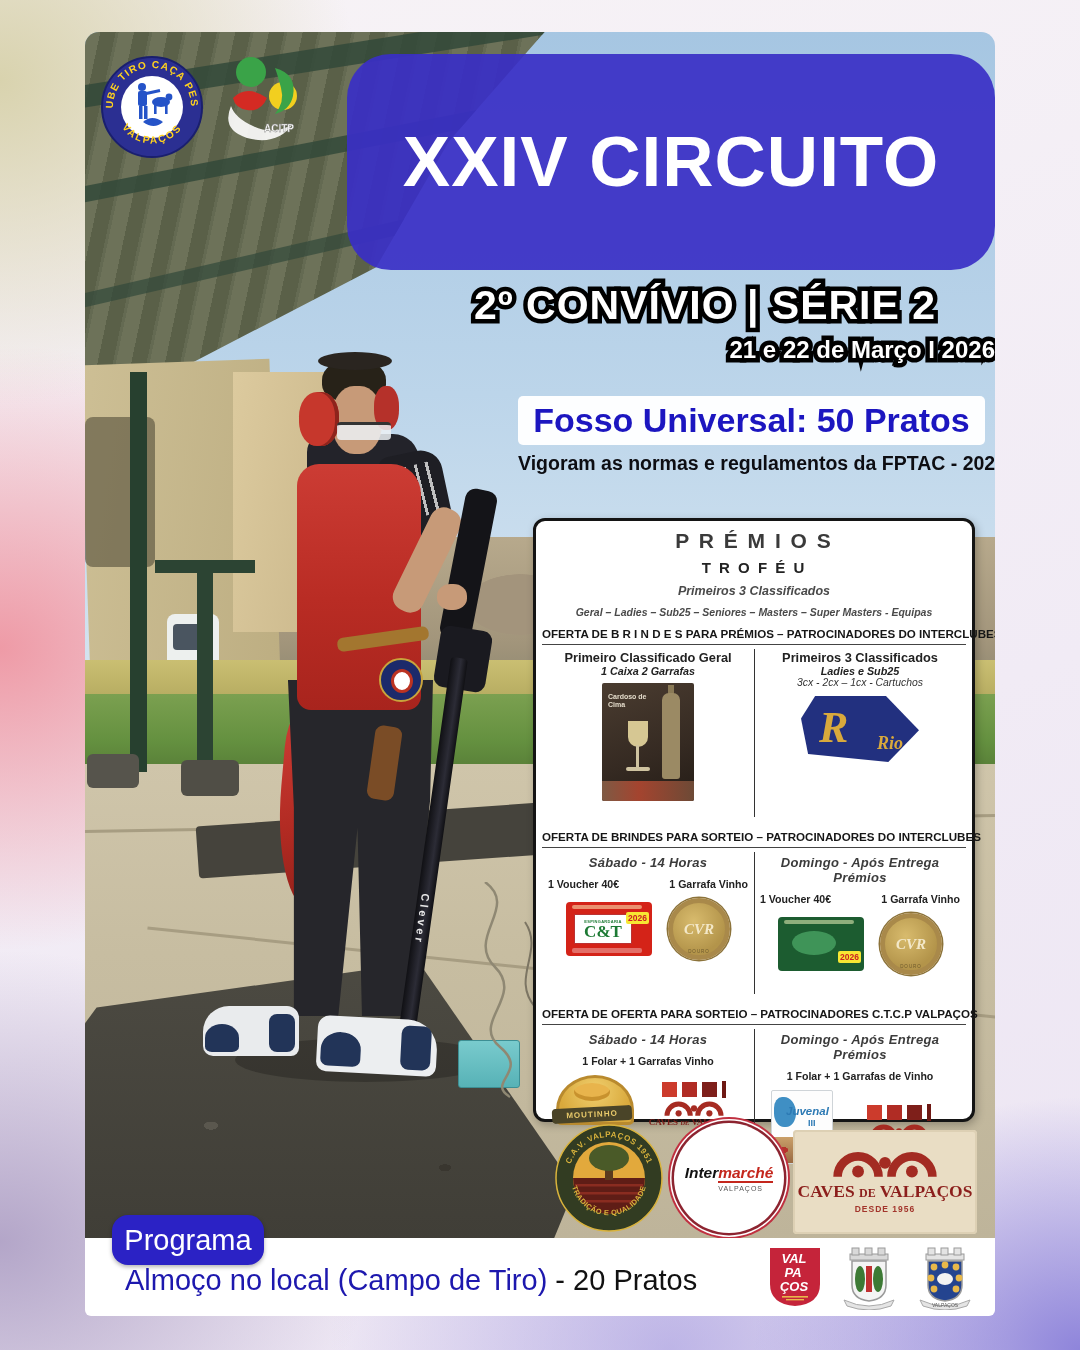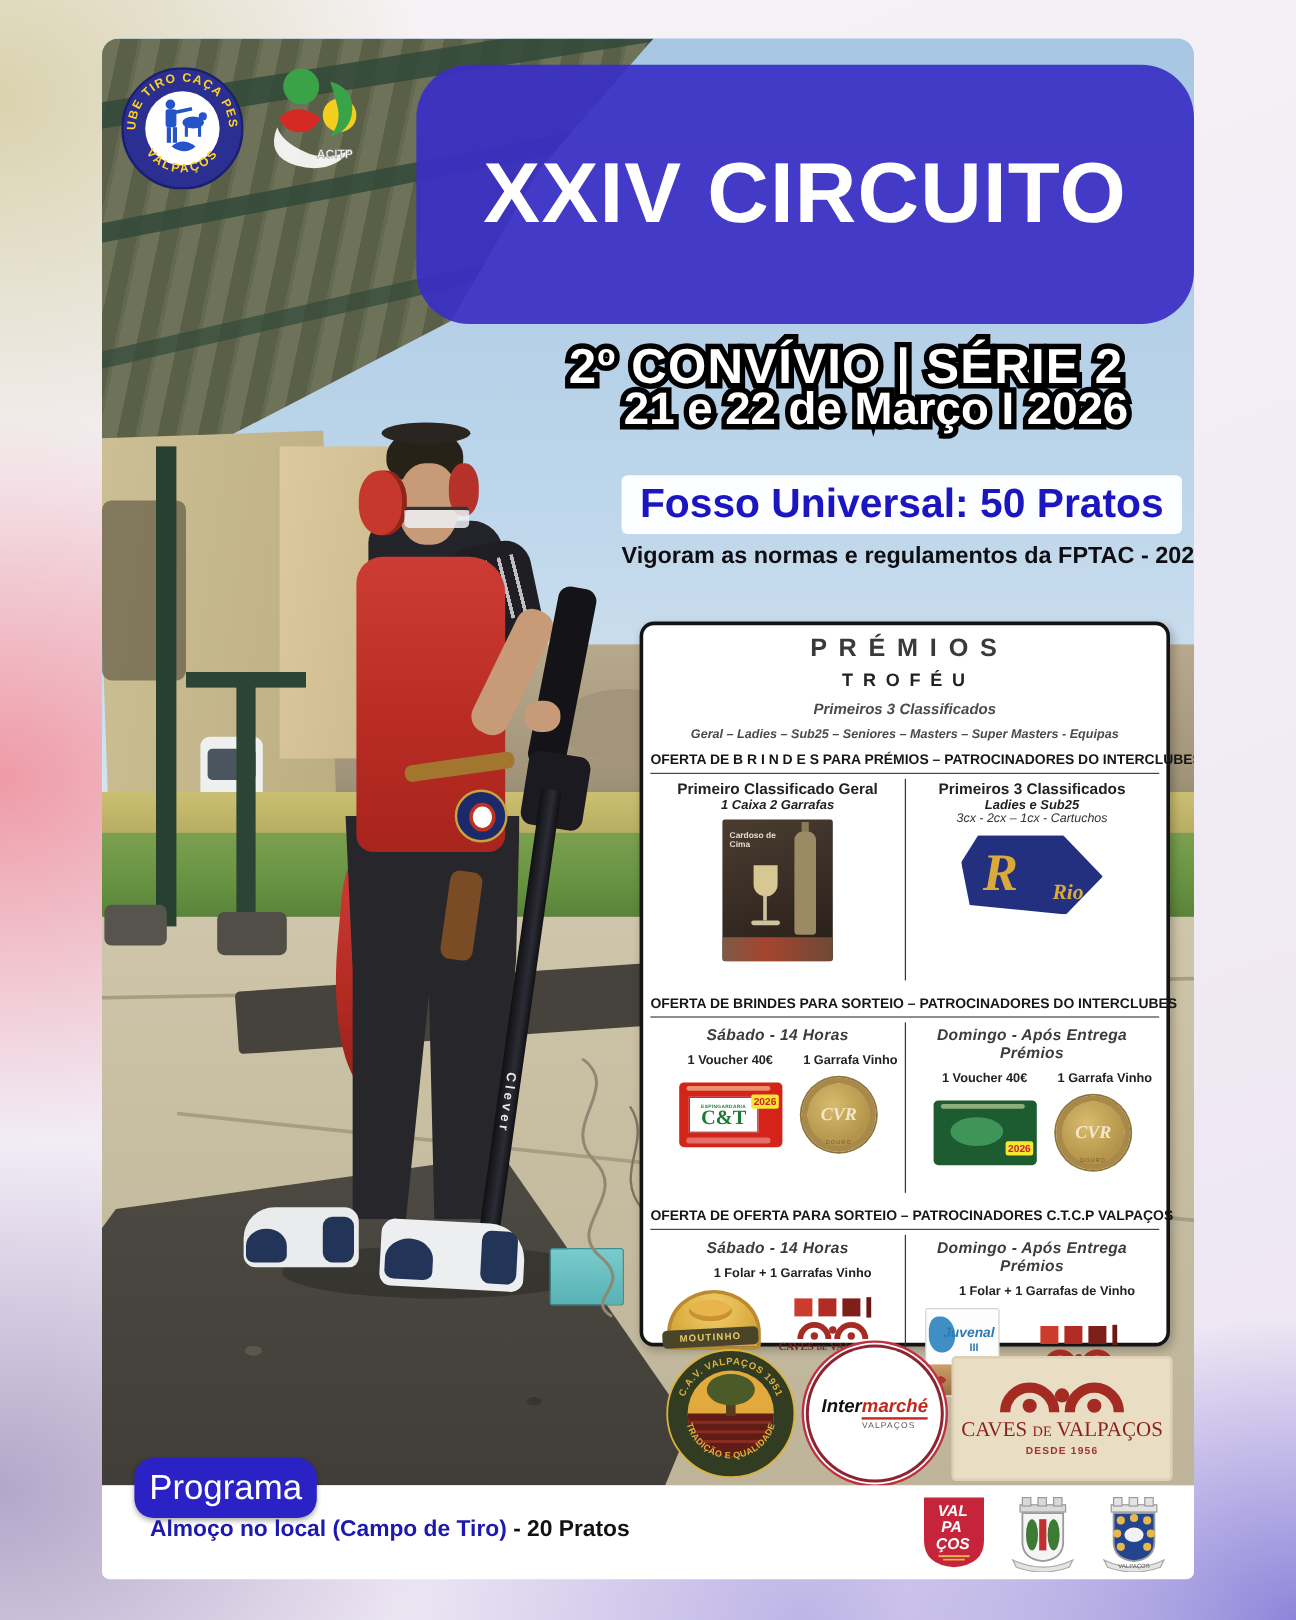--- a/index.html
+++ b/index.html
@@ -94,42 +94,42 @@
   #cables{left:380px;top:850px;}
   
   #clubLogo{left:16px;top:24px;}
   #acitp{left:132px;top:22px;}
   #titleBox{left:262px;top:22px;width:648px;height:216px;background:rgba(58,47,198,.92);border-radius:44px;
     display:flex;align-items:center;justify-content:center;}
   #titleBox .t1,#titleBox .t2{color:#fff;font-weight:bold;font-size:71px;line-height:98px;letter-spacing:1px;white-space:nowrap;}
   .outl{position:relative;display:inline-block;color:#fff;font-weight:bold;white-space:nowrap;z-index:0;}
   .outl::before{content:attr(data-text);position:absolute;left:0;top:0;z-index:-1;color:#000;-webkit-text-stroke:9px #000;}
   #subtitle{left:330px;top:250px;width:580px;text-align:center;font-size:41px;letter-spacing:1px;}
-  #dateline{left:380px;top:288px;width:530px;text-align:center;font-size:38px;}
+  #dateline{left:380px;top:304px;width:530px;text-align:right;font-size:24px;}
   #fossoBox{left:433px;top:364px;width:467px;height:49px;background:rgba(255,255,255,.96);border-radius:5px;
     display:flex;align-items:center;justify-content:center;}
   #fossoBox span{color:#1c16c0;font-weight:bold;font-size:34px;white-space:nowrap;}
   #rules{left:433px;top:420px;width:467px;text-align:center;font-weight:bold;font-size:19.5px;color:#0d0d12;white-space:nowrap;}
   
   #panel{left:448px;top:486px;width:442px;height:604px;background:#fff;border:3px solid #141414;border-radius:12px;
     box-sizing:border-box;box-shadow:2px 3px 8px rgba(0,0,0,.25);padding:8px 6px 4px;color:#222;}
   #panel .ttl{text-align:center;font-weight:bold;font-size:21px;letter-spacing:2px;color:#3a3a3a;}
   #panel .trf{text-align:center;font-weight:bold;font-size:15px;letter-spacing:2px;margin-top:6px;}
   #panel .it1{text-align:center;font-style:italic;font-weight:bold;font-size:12.5px;color:#4a4a4a;margin-top:8px;}
   #panel .it2{text-align:center;font-style:italic;font-weight:bold;font-size:10.5px;color:#4a4a4a;margin-top:8px;}
   #panel .hdr{text-align:center;font-weight:bold;font-size:11.6px;white-space:nowrap;margin-top:9px;color:#161616;}
   #panel .rule{border-top:1.6px solid #444;margin-top:4px;}
   .cols{display:grid;grid-template-columns:1fr 1fr;position:relative;}
   .cols::after{content:"";position:absolute;left:50%;top:4px;bottom:4px;border-left:1.6px solid #333;}
   .cell{padding:5px 4px 2px;text-align:center;}
   .cell .bt{font-weight:bold;font-size:12.8px;}
   .cell .bi{font-weight:bold;font-style:italic;font-size:10.8px;}
   .cell .il{font-style:italic;font-size:10.4px;color:#333;}
   .when{font-weight:bold;font-style:italic;font-size:13px;color:#3c3c3c;text-align:center;padding-top:7px;letter-spacing:.3px;}
-  .itemrow{display:flex;justify-content:space-between;padding:8px 6px 4px;font-weight:bold;font-size:10.6px;white-space:nowrap;margin-left:25px;}
+  .itemrow{display:flex;justify-content:space-between;padding:8px 6px 4px;font-weight:bold;font-size:10.6px;white-space:nowrap;}
   .logorow{display:flex;align-items:center;justify-content:center;gap:16px;margin-top:4px;}
   
   #wineimg{width:92px;height:118px;margin:6px auto 0;border-radius:2px;position:relative;overflow:hidden;
     background:linear-gradient(160deg,#4a3c30 0%,#352a22 60%,#241c16 100%);}
   #wineimg .bottle{position:absolute;right:14px;top:10px;width:18px;height:86px;background:#9b8a64;border-radius:7px 7px 3px 3px;}
   #wineimg .bneck{position:absolute;right:20px;top:2px;width:6px;height:14px;background:#8a7a56;}
   #wineimg .glass{position:absolute;left:26px;top:38px;width:20px;height:26px;background:#d6c793;border-radius:0 0 10px 10px;}
   #wineimg .stem{position:absolute;left:34px;top:62px;width:3px;height:22px;background:#cfc3a0;}
   #wineimg .foot{position:absolute;left:24px;top:84px;width:24px;height:4px;background:#cfc3a0;border-radius:2px;}
   #wineimg .food{position:absolute;left:0;bottom:0;width:100%;height:20px;background:linear-gradient(90deg,#7e5a44,#a4442f 40%,#6d4a36);}
@@ -190,28 +190,28 @@
   #coop{left:470px;top:1092px;}
   #inter{left:592px;top:1094px;width:104px;height:104px;border-radius:50%;background:#fff;
     box-shadow:0 0 0 3px #fff,0 0 0 5.5px #8d2430,0 0 0 7px #fff,0 0 0 9px #c03040;
     display:flex;flex-direction:column;align-items:center;justify-content:center;}
   #inter .l1{font-style:italic;font-weight:bold;font-size:15.5px;white-space:nowrap;}
   #inter .l1 .p1{color:#111;}
   #inter .l1 .p2{color:#c4271d;border-bottom:2.5px solid #c4271d;}
   #inter .l2{font-size:7px;color:#555;letter-spacing:1px;margin-top:3px;align-self:flex-end;margin-right:18px;}
   #cavesSign{left:708px;top:1098px;width:184px;height:104px;background:#e9ddc4;border-radius:4px;
     display:flex;flex-direction:column;align-items:center;justify-content:center;box-shadow:inset 0 0 0 2px #ddd0b4;}
-  #cavesSign .nm{font-family:"Liberation Serif",serif;font-weight:normal;font-size:17.5px;color:#8c1f1c;white-space:nowrap;margin-top:2px;}
+  #cavesSign .nm{font-family:"Liberation Serif",serif;font-weight:bold;font-size:17.5px;color:#8c1f1c;white-space:nowrap;margin-top:2px;}
   #cavesSign .nm small{font-size:12px;}
   #cavesSign .since{font-size:8.5px;color:#a3352c;font-weight:bold;letter-spacing:1px;margin-top:2px;}
   
   #strip{left:85px;top:1238px;width:910px;height:78px;background:#fff;border-radius:0 0 6px 6px;}
   #programa{left:112px;top:1215px;width:152px;height:50px;background:#2b22c5;border-radius:16px;
     display:flex;align-items:center;justify-content:center;color:#fff;font-size:29px;box-shadow:0 2px 4px rgba(0,0,0,.3);}
-  #lunch{left:125px;top:1264px;font-size:19px;font-weight:bold;white-space:nowrap;}
+  #lunch{left:125px;top:1264px;font-size:29px;font-weight:normal;white-space:nowrap;}
   #lunch .bl{color:#1d18ae;}
   #lunch .bk{color:#111;}
   #shield1{left:768px;top:1246px;}
   #crest2{left:838px;top:1246px;}
   #crest3{left:914px;top:1246px;}
   svg text{font-family:"Liberation Sans",sans-serif;}
 </style>
 </head>
 <body>
 

